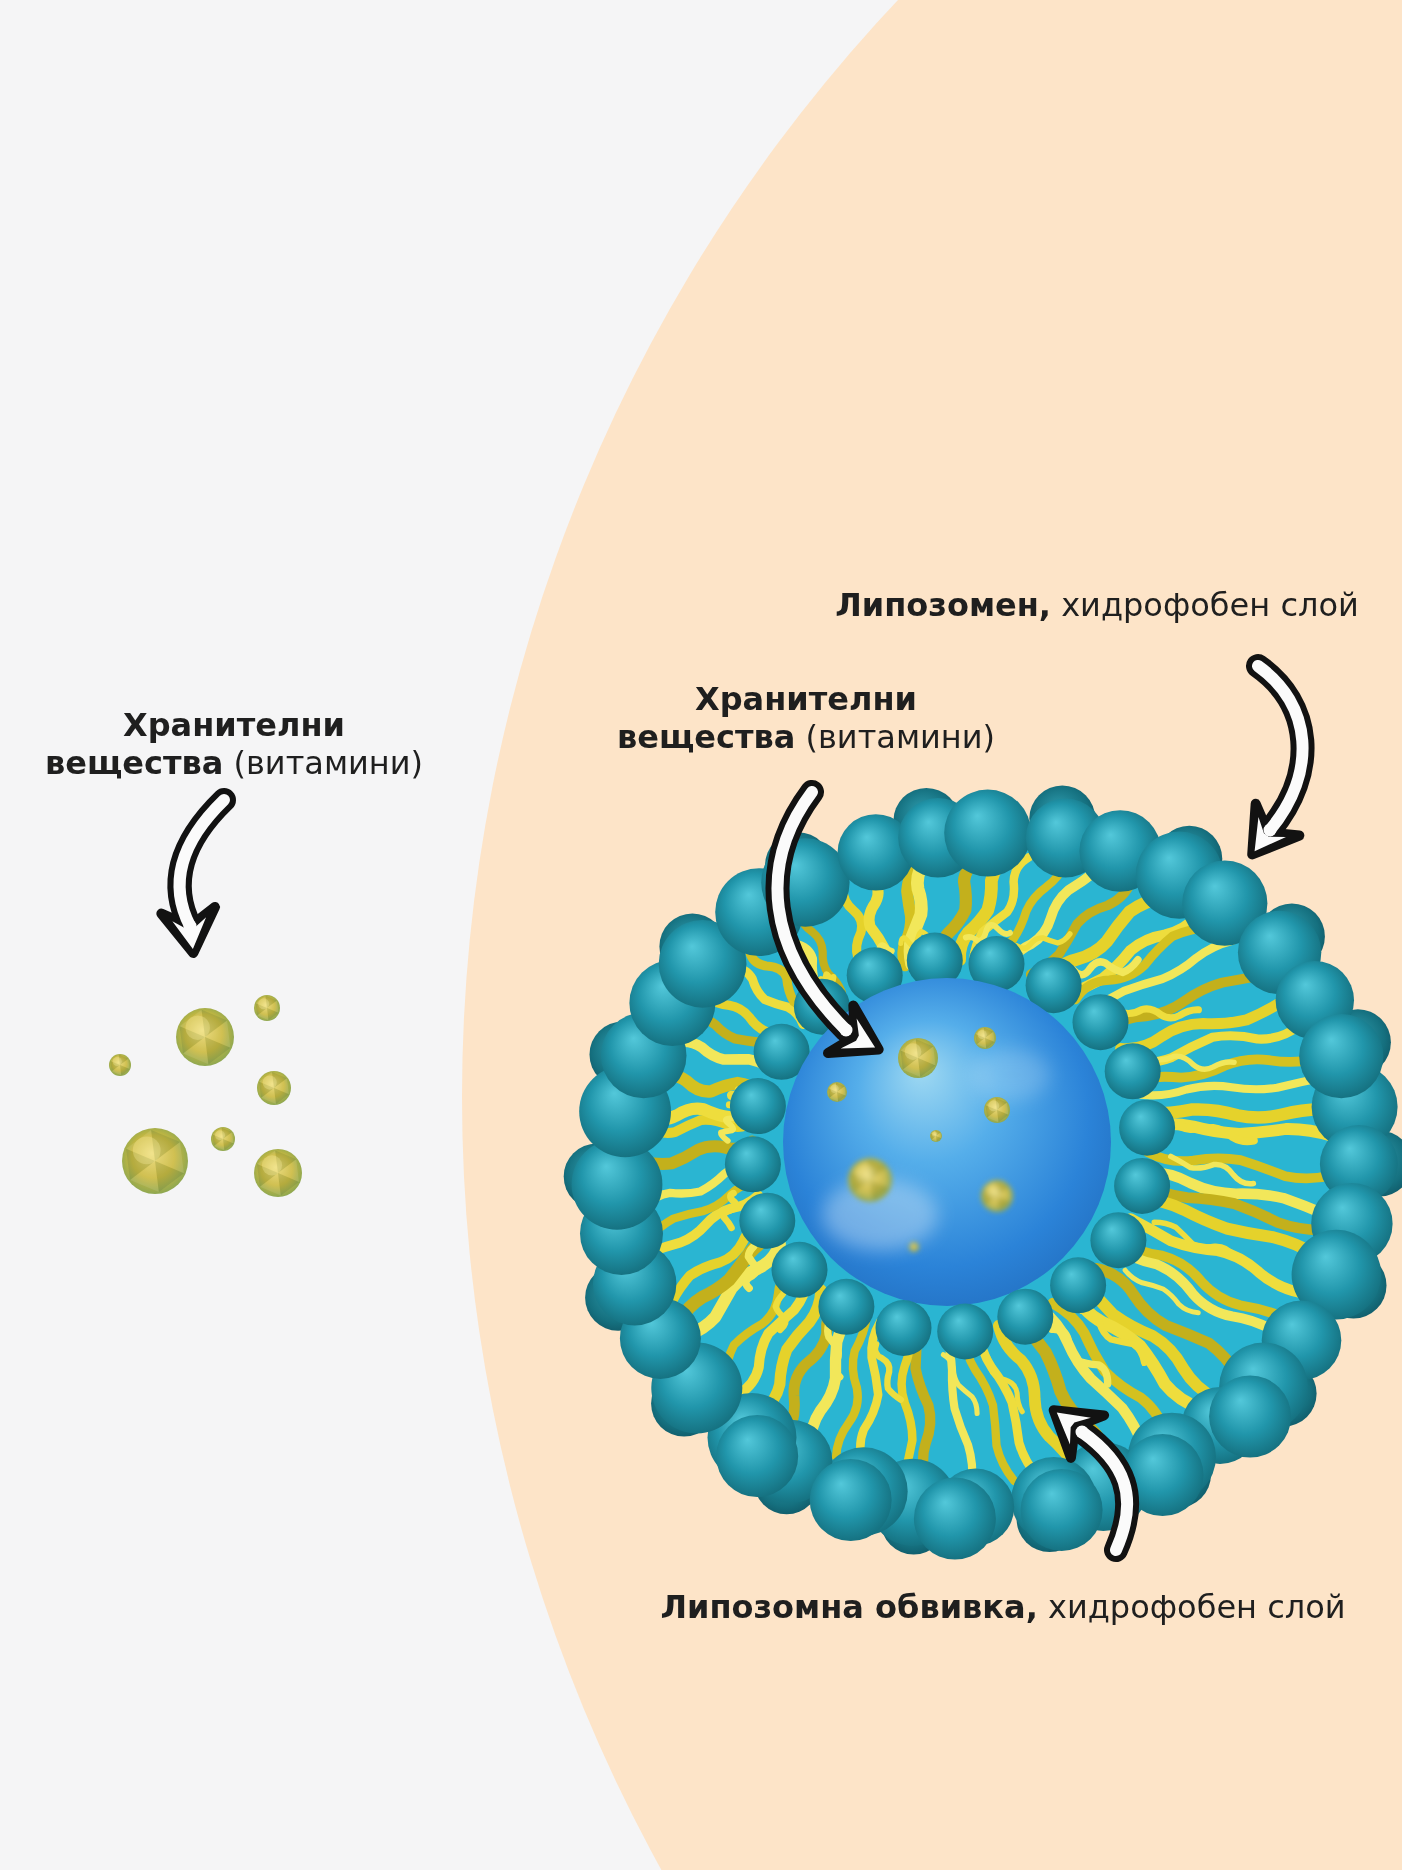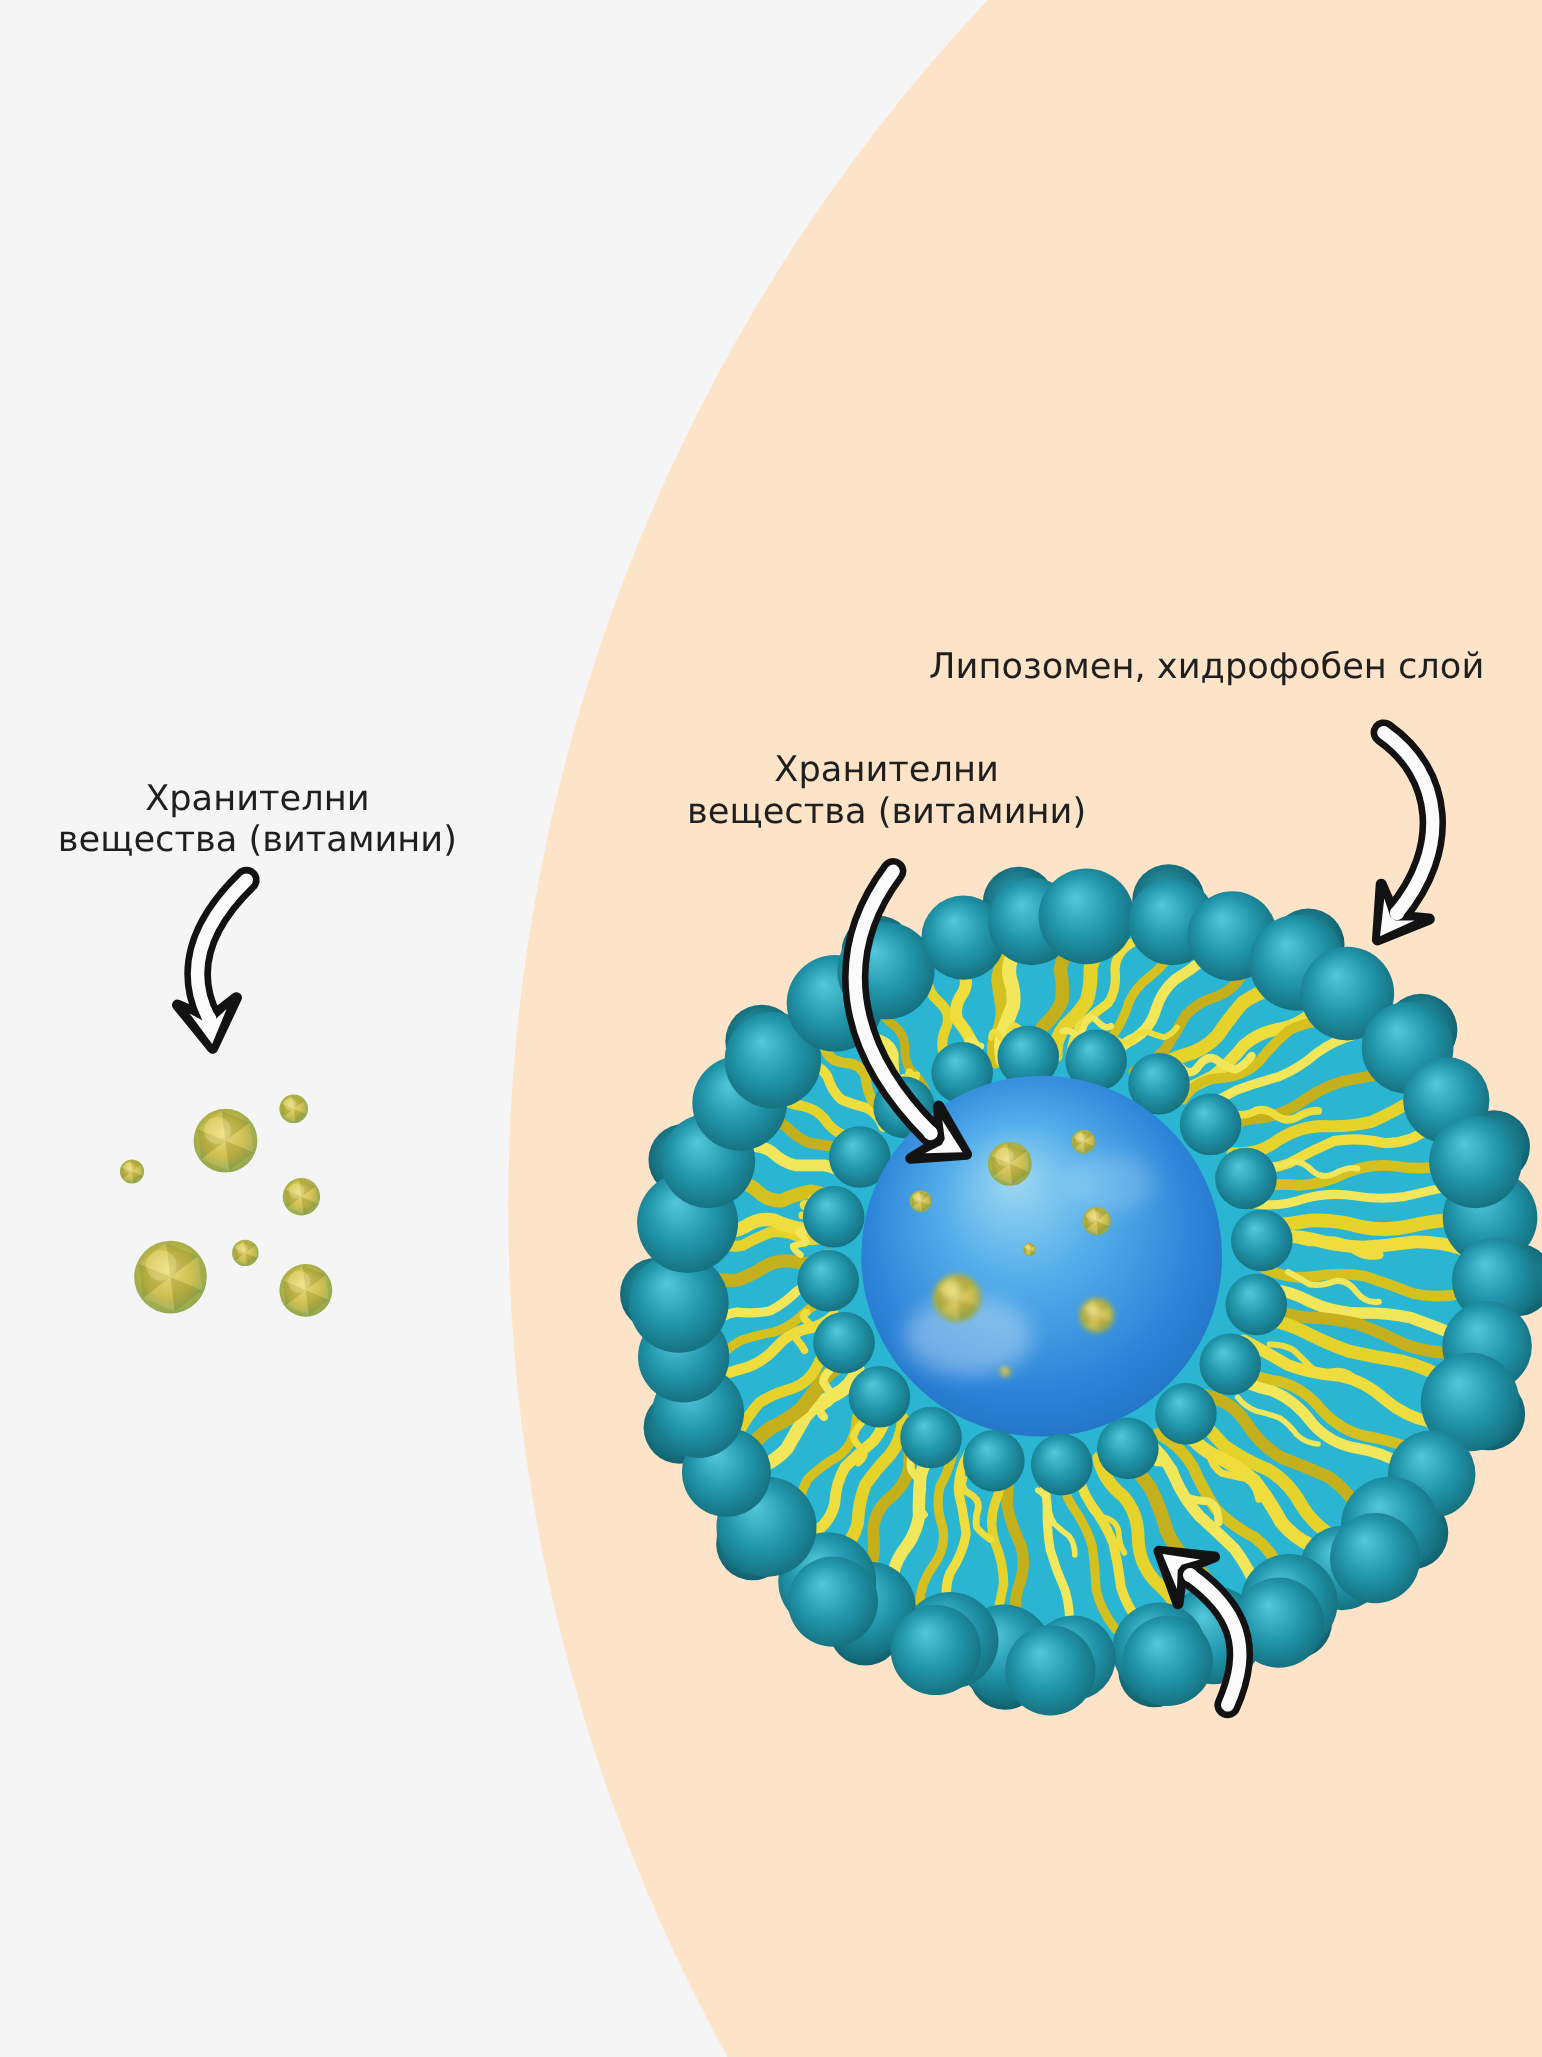--- a/index.html
+++ b/index.html
@@ -9,21 +9,21 @@
   }
   #peach-circle{
     position:absolute;left:462px;top:-501px;width:3196px;height:3196px;
     border-radius:50%;
   }
   #scene-svg{position:absolute;left:0;top:0;}
   .label{
     position:absolute;color:#1f1f1f;font-size:32px;line-height:38px;
     text-align:center;white-space:nowrap;
   }
-  .label .b{font-weight:400;text-align:right;}
+  .label .b{font-weight:700;text-align:right;}
 </style>
 </head>
 <body>
 
 <div id="stage" style="background: rgb(245, 245, 246);">
 
   <div id="peach-circle" style="background: rgb(253, 228, 200);"></div>
 
   <svg id="scene-svg" width="1402" height="1870" viewBox="0 0 1402 1870">
       <defs>
@@ -434,14 +434,17 @@
 
   <div class="label" style="left: 556px; top: 680px; width: 500px; color: rgb(31, 31, 31);">
     <div><span class="b">Хранителни</span></div>
     <div><span class="b">вещества</span><span> (витамини)</span></div>
   </div>
 
   <div class="label" style="left: 772px; top: 586px; width: 650px; color: rgb(31, 31, 31);">
     <span class="b">Липозомен,</span><span> хидрофобен слой</span>
   </div>
 
+  <div class="label" style="left: 653px; top: 1588px; width: 700px; color: rgb(31, 31, 31);">
+    <span class="b">Липозомна обвивка,</span><span> хидрофобен слой</span>
+  </div>
 
 </div>
 
 </body></html>

